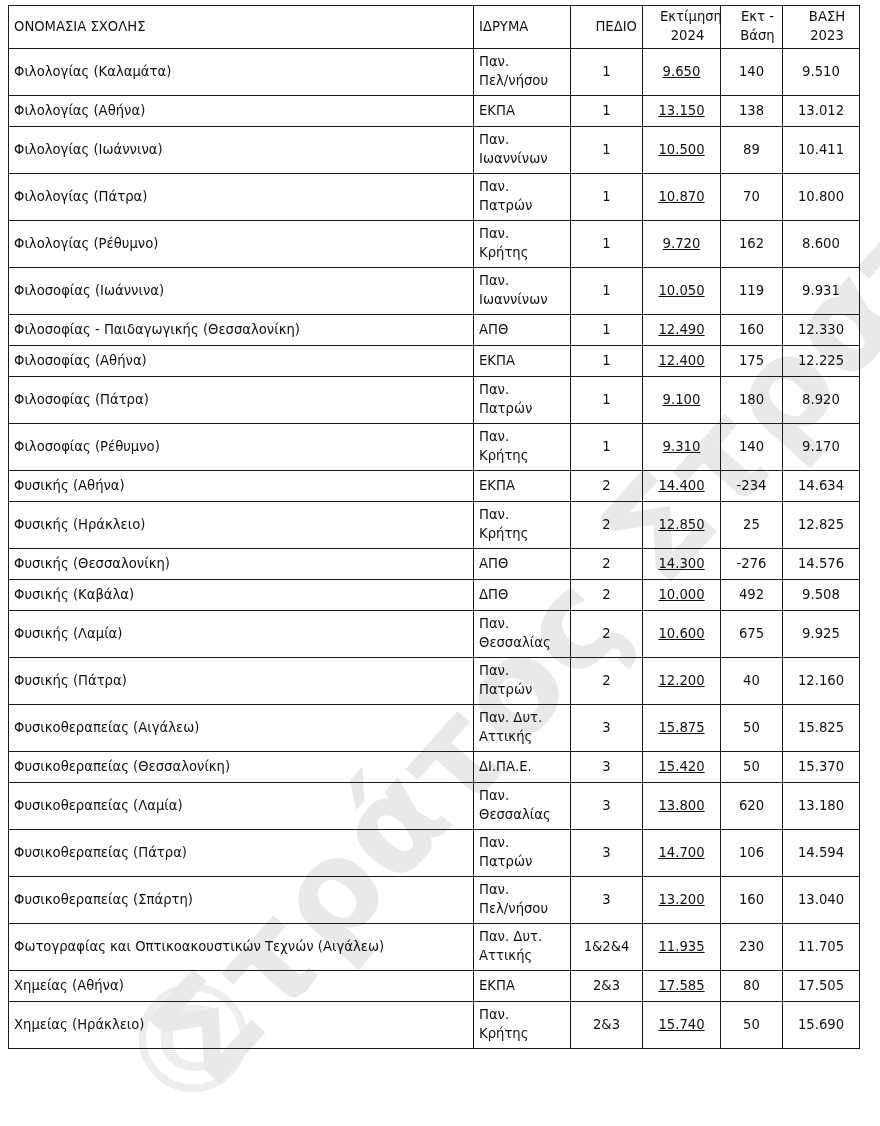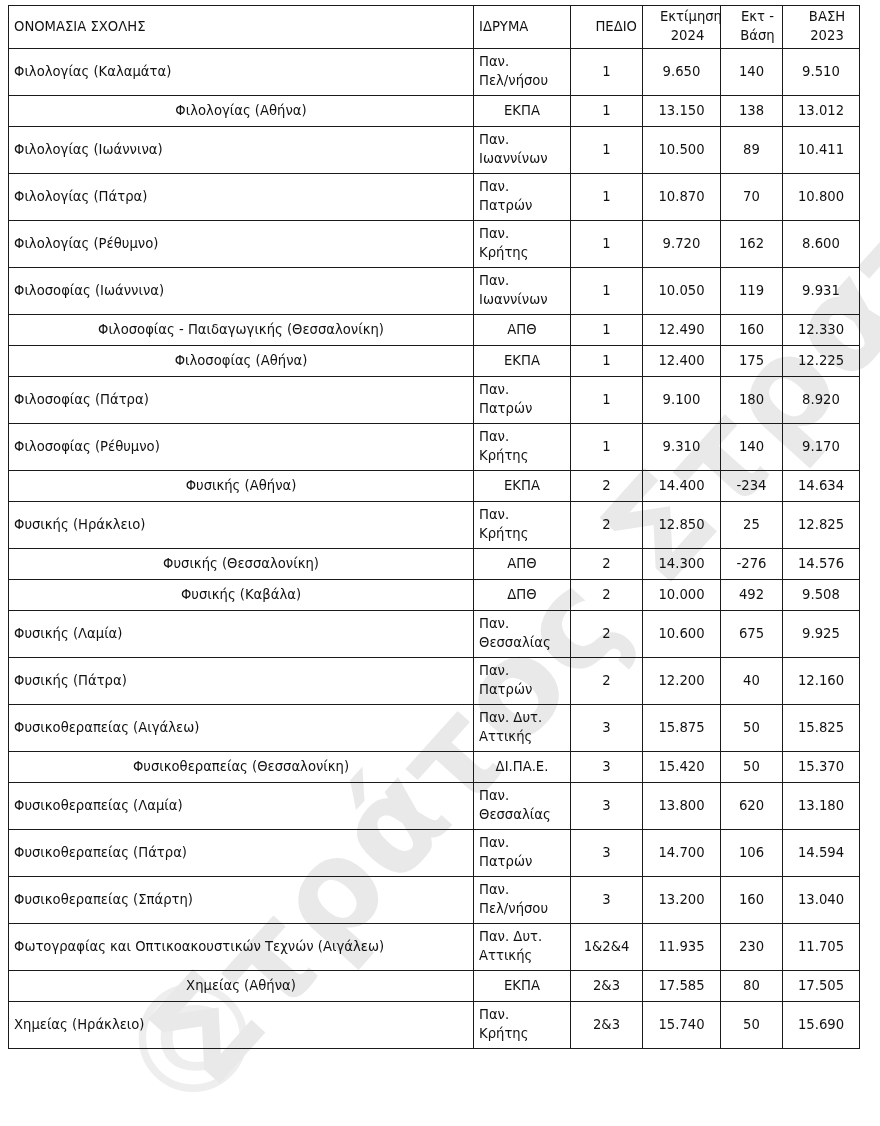--- a/index.html
+++ b/index.html
@@ -91,25 +91,25 @@
   th.h-field{text-align:right; font-size:13.4px;}
   th.h-est { text-align:center; font-weight:700; font-size:13.4px;}
   th.h-diff{ text-align:center; font-size:13.4px;}
   th.h-base{ text-align:center; font-size:13.4px;}
   .hl{display:block;margin-left:12px;}
 
   
   td.name{ text-align:left;  font-size:13.2px;}
   td.inst{ text-align:left;  font-size:12.9px;}
   td.field{text-align:center;font-size:13px;}
-  td.est{  text-align:center;font-weight:700;font-size:13.2px;}
+  td.est{  text-align:center;font-weight:700;font-size:13.2px;text-decoration:underline;}
   td.diff{ text-align:center;font-size:13px;}
   td.base{ text-align:center;font-size:13px;}
 
-  tr.r1 td{height:30px;text-align:center;}
+  tr.r1 td{height:30px;}
   tr.r2 td{height:46px;}
   td.inst .ln{display:block;}
 </style>
 </head>
 <body>
 
 <div id="watermark-layer">
   <div class="wm-copy">©</div>
   <div class="wm-text a">Στράτος Στρατηγάκης</div>
 </div>

